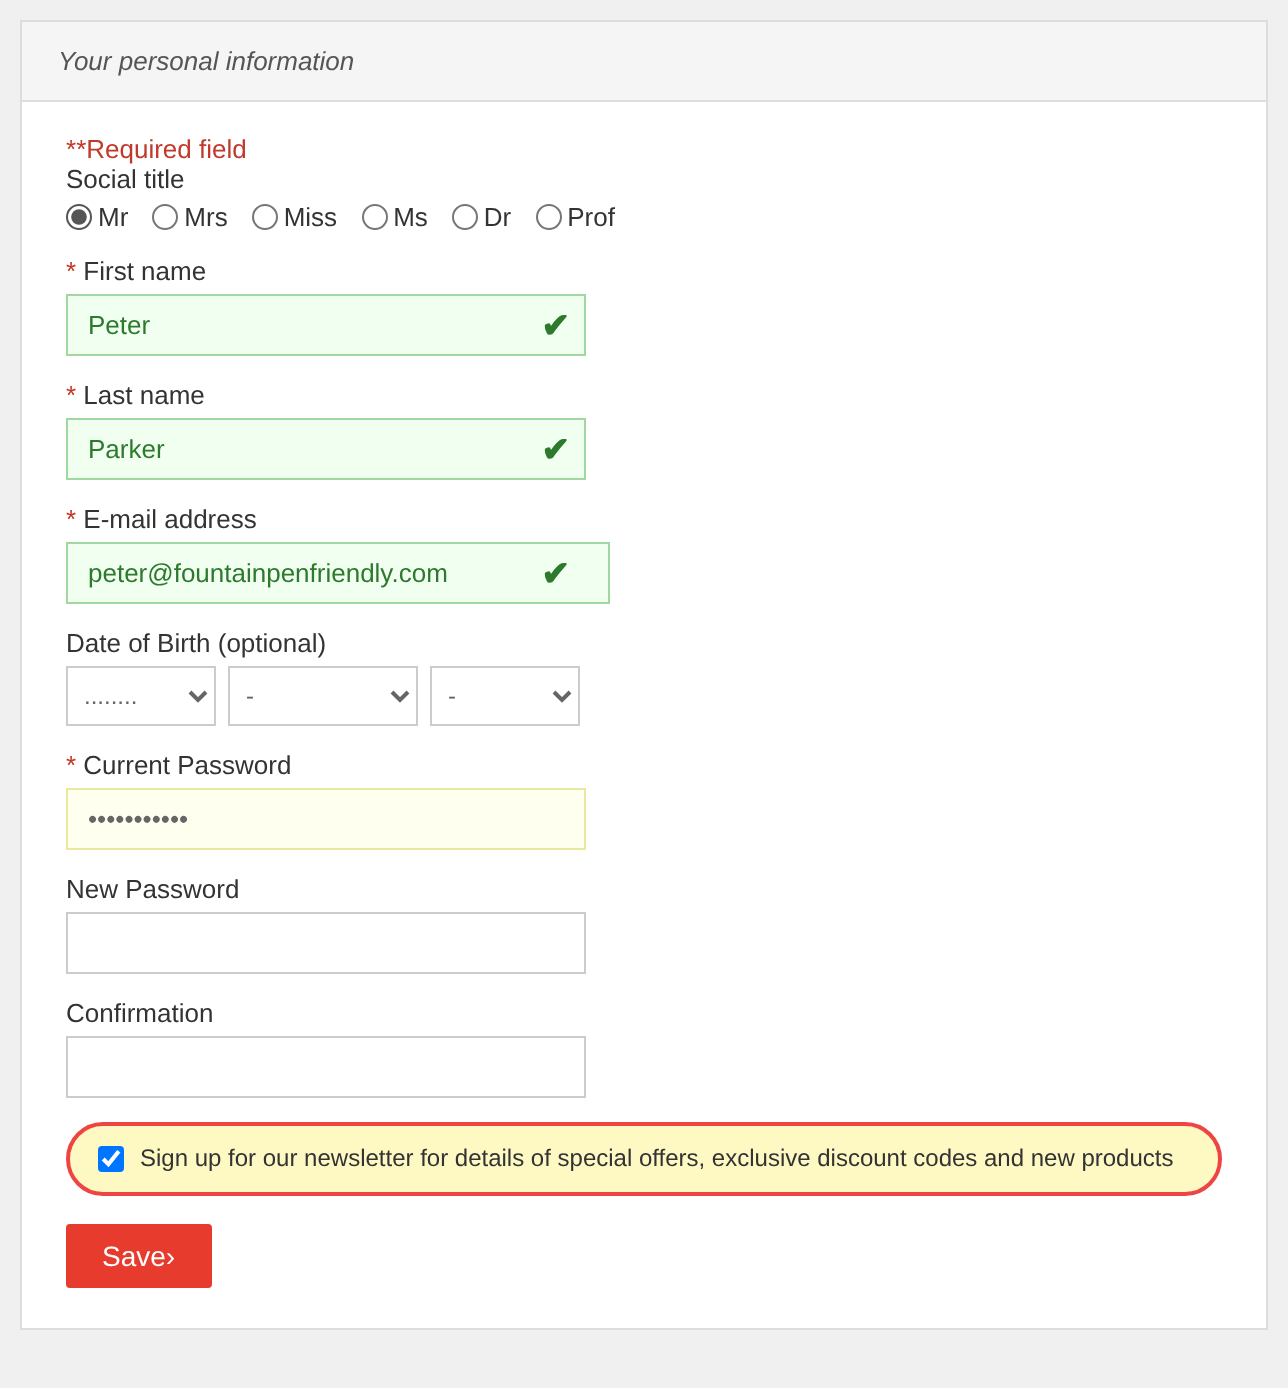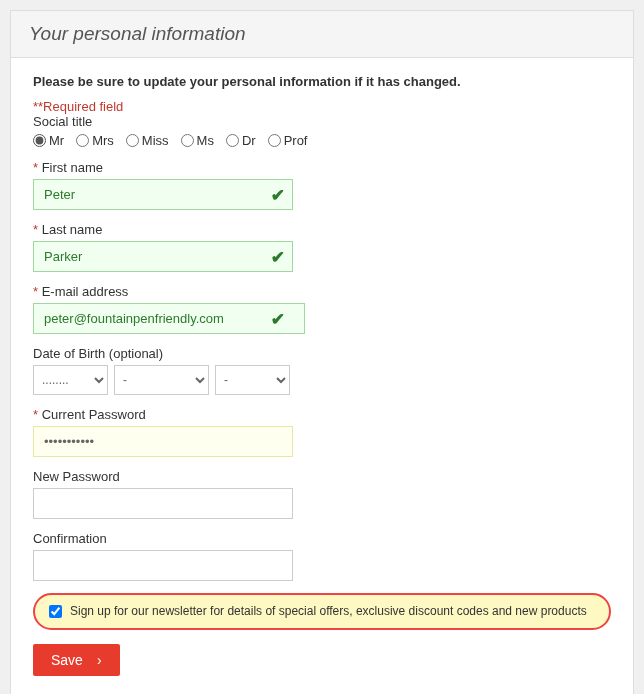--- a/index.html
+++ b/index.html
@@ -15,21 +15,21 @@
     }
     .page-container {
       width: 624px;
       background: #fff;
       border: 1px solid #ddd;
     }
     .section-header {
       background: #f5f5f5;
       border-bottom: 1px solid #ddd;
       padding: 12px 18px;
-      font-size: 19px;
+      font-size: 13px;
       color: #555;
       font-style: italic;
     }
     .form-body {
       padding: 16px 22px 20px 22px;
     }
     .info-text {
       font-size: 13px;
       color: #333;
       margin-bottom: 10px;
@@ -157,21 +157,21 @@
     }
     .save-btn {
       background: #e63b2d;
       color: #fff;
       border: none;
       padding: 8px 18px;
       font-size: 14px;
       cursor: pointer;
       display: flex;
       align-items: center;
-      gap: 14px;
+      gap: 0;
       border-radius: 2px;
       justify-content: space-between;
     }
     .save-btn .arrow {
       font-size: 14px;
     }
     .confirmation-input {
       width: 260px;
       border: 1px solid #ccc;
       background: #fff;
@@ -182,21 +182,20 @@
     }
   </style>
 </head>
 <body>
 
 <div class="page-container">
   <div class="section-header">
     <span>Your personal information</span>
   </div>
   <div class="form-body">
-    <p class="info-text">Please be sure to update your personal information if it has changed.</p>
     <p class="required-text">
       <span class="star">*</span><span>*Required field</span>
     </p>
 
     <div class="form-field">
       <div class="field-label">Social title</div>
       <div class="social-title-row">
         <label class="radio-option">
           <input type="radio" name="social_title" checked="" style=""> 
             <span>Mr</span>

